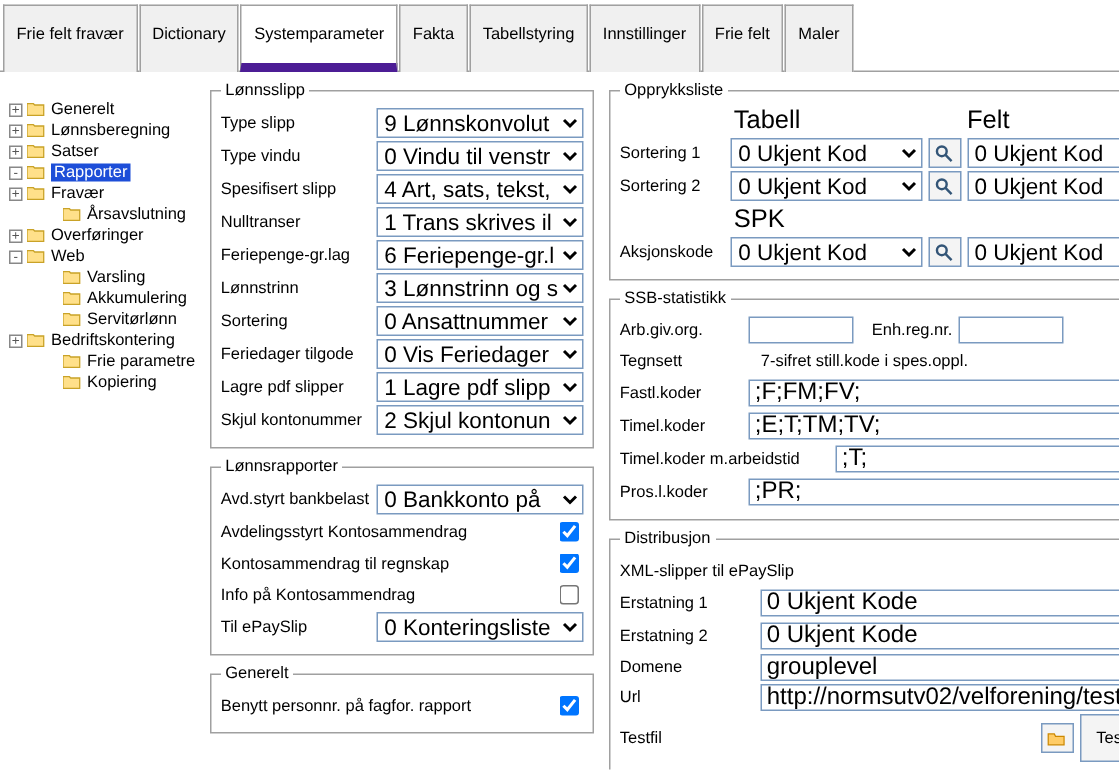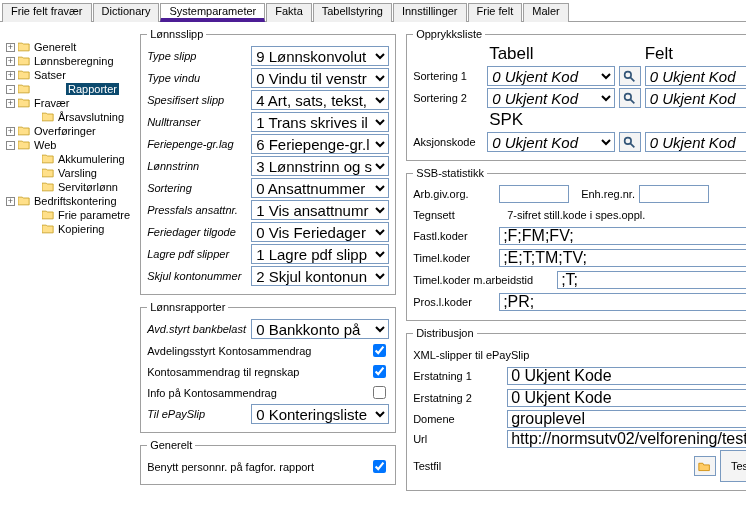--- a/index.html
+++ b/index.html
@@ -11,32 +11,32 @@
     color: #000;
   }
   .window { width: 746px; height: 513px; background: #fff; }
   .tabbar {
     display: flex;
     border-bottom: 1px solid #a0a0a0;
     background: #fff;
     padding: 2px 2px 0 2px;
   }
   .tab {
-    padding: 1px 8px;
+    padding: 13px 8px;
     border: 1px solid #a0a0a0;
     border-bottom: none;
     margin-right: 1px;
     background: #f0f0f0;
     position: relative;
     top: 1px;
     cursor: pointer;
   }
   .tab.active {
     background: #fff;
-    border-bottom: 4px solid #4c1d95;
+    border-bottom: 6px solid #4c1d95;
     z-index: 2;
     text-align: right;
   }
   .content { display: flex; height: calc(100% - 22px); }
   .treepane {
     width: 165px;
     padding: 18px 4px 4px 4px;
     border-right: 0px solid #ddd;
   }
   .treenode {
@@ -53,40 +53,39 @@
     font-size: 9px; margin-right: 3px;
     color: #555;
   }
   .treenode.child .pm { visibility: hidden; }
   .treenode .folder {
     display:inline-block;width:12px;height:10px;
     margin-right:4px;
   }
   .treenode .folder svg { width:12px;height:10px;display:block;}
   .treenode.selected span.lbl {
-    background: #0c4a6e; color: #fff;
+    background: #1d4ed8; color: #fff;
     padding: 0 2px;
-    margin-left: 32px;
   }
   .mainpane {
     flex: 1;
     padding: 6px 10px 6px 4px;
     display: flex;
     gap: 10px;
     justify-content: space-between;
   }
   .col { flex: 1; display: flex; flex-direction: column; gap: 6px; }
   fieldset {
     border: 1px solid #a0a0a0;
     padding: 4px 6px 6px 6px;
     margin: 0;
   }
   legend { font-size: 11px; padding: 0 3px; }
   .row { display: flex; align-items: center; margin: 2px 0; gap: 4px; }
-  .row label.lbl { width: 100px; flex-shrink: 0; font-style: italic; }
+  .row label.lbl { width: 100px; flex-shrink: 0; }
   .row label.wlbl { width: 90px; flex-shrink: 0; }
   .row label.wl2 { width: 82px; flex-shrink: 0;}
   select.combo {
     font-family: inherit; font-size: 15px;
     height: 20px;
     border: 1px solid #7a9ac0;
     background: #fff;
     flex: 1;
     min-width: 0;
   }
@@ -105,21 +104,21 @@
     background: #f4f4f4;
     display: flex; align-items: center; justify-content: center;
     flex-shrink: 0;
     cursor: pointer;
   }
   .iconbtn svg { width: 13px; height: 13px; }
   .subhdr { display:flex; margin-bottom:2px;}
   .subhdr span { flex:1; font-size:17px; padding-left:2px;}
   .opprow { display:flex; align-items:center; gap:4px; margin:2px 0;}
   .opprow .lab { width: 70px; flex-shrink:0;}
-  .opprow select { flex:1; min-width:0;font-style:italic;}
+  .opprow select { flex:1; min-width:0;}
   .fbtn {
     border:1px solid #7a9ac0; background:#f4f4f4;
     height:32px; padding:0 10px; font:inherit; cursor:pointer;
   }
   .chkline { display:flex; align-items:center; margin:2px 0;}
   .chkline label { flex:1; }
   .chkline input { margin-left:auto;}
 </style>
 </head>
 <body>
@@ -209,30 +208,30 @@
           </span>
           <span class="lbl">Web</span>
         </div>
         <div class="treenode child">
           <span class="pm" style="visibility: hidden;"></span>
           <span class="folder">
             <svg viewBox="0 0 14 11">
               <path d="M0 1 L5 1 L6 2 L13 2 L13 10 L0 10 Z" fill="#ffe08a" stroke="#c9a227"></path>
             </svg>
           </span>
-          <span class="lbl">Akkumulering</span>
+          <span class="lbl">Varsling</span>
         </div>
         <div class="treenode child">
           <span class="pm" style="visibility: hidden;"></span>
           <span class="folder">
             <svg viewBox="0 0 14 11">
               <path d="M0 1 L5 1 L6 2 L13 2 L13 10 L0 10 Z" fill="#ffe08a" stroke="#c9a227"></path>
             </svg>
           </span>
-          <span class="lbl">Varsling</span>
+          <span class="lbl">Akkumulering</span>
         </div>
         <div class="treenode child">
           <span class="pm" style="visibility: hidden;"></span>
           <span class="folder">
             <svg viewBox="0 0 14 11">
               <path d="M0 1 L5 1 L6 2 L13 2 L13 10 L0 10 Z" fill="#ffe08a" stroke="#c9a227"></path>
             </svg>
           </span>
           <span class="lbl">Servitørlønn</span>
         </div>
@@ -289,24 +288,20 @@
                 <label class="lbl">Feriepenge-gr.lag</label>
                 <select class="combo"><option>6 Feriepenge-gr.l</option></select>
               </div>
               <div class="row">
                 <label class="lbl">Lønnstrinn</label>
                 <select class="combo"><option>3 Lønnstrinn og s</option></select>
               </div>
               <div class="row">
                 <label class="lbl">Sortering</label>
                 <select class="combo"><option>0 Ansattnummer</option></select>
-              </div>
-              <div class="row">
-                <label class="lbl">Pressfals ansattnr.</label>
-                <select class="combo"><option>1 Vis ansattnumr</option></select>
               </div>
               <div class="row">
                 <label class="lbl">Feriedager tilgode</label>
                 <select class="combo"><option>0 Vis Feriedager</option></select>
               </div>
               <div class="row">
                 <label class="lbl">Lagre pdf slipper</label>
                 <select class="combo"><option>1 Lagre pdf slipp</option></select>
               </div>
               <div class="row">

